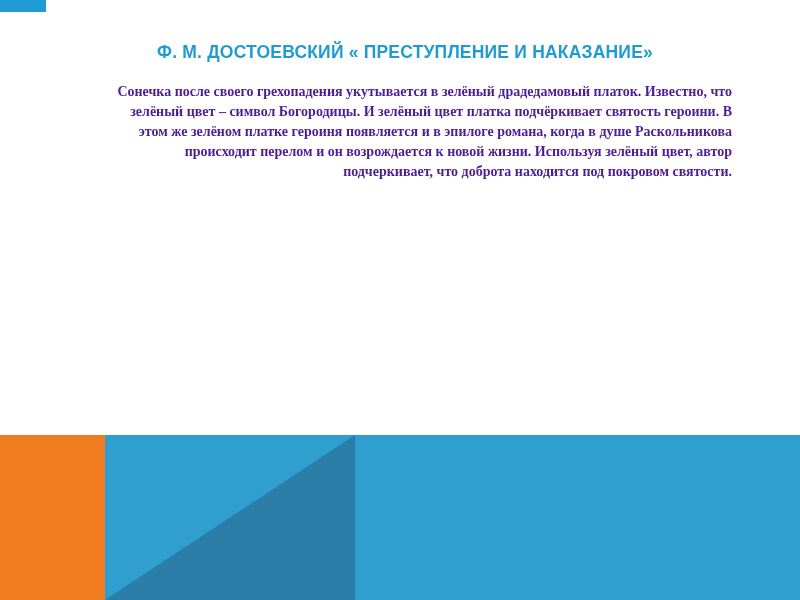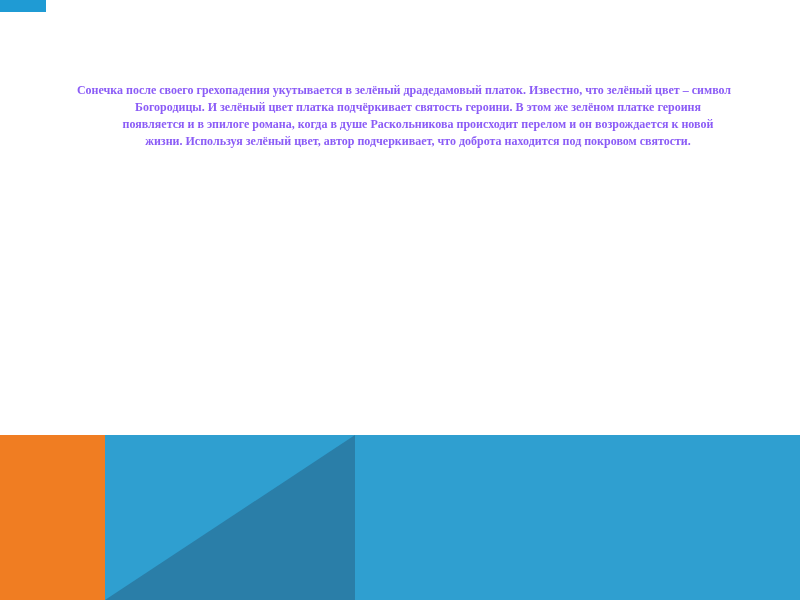--- a/index.html
+++ b/index.html
@@ -41,26 +41,26 @@
     font-size: 17.5px;
     letter-spacing: 0.2px;
     text-transform: uppercase;
     line-height: 1.2;
   }
   .body-text {
     position: absolute;
     left: 76px;
     top: 82px;
     width: 656px;
-    color: #8b5cf6;
+    color: #4c1d95;
     font-family: "Liberation Serif", serif;
     font-weight: bold;
-    font-size: 12px;
+    font-size: 14px;
     line-height: 1.42;
-    text-align: center;
+    text-align: right;
     text-indent: 0;
   }
   .body-text p {
     margin: 0;
     padding-left: 28px;
     text-indent: -28px;
   }
   
   .footer-band {
     position: absolute;
@@ -96,20 +96,21 @@
     transform: translateX(105px);
   }
 </style>
 </head>
 <body>
 
 <div class="slide">
 
   <div class="top-bar"></div>
 
+  <div class="title">Ф. М. ДОСТОЕВСКИЙ « ПРЕСТУПЛЕНИЕ И НАКАЗАНИЕ»</div>
 
   <div class="body-text">
     <p>Сонечка после своего грехопадения укутывается в зелёный драдедамовый платок. Известно, что зелёный цвет – символ Богородицы. И зелёный цвет платка подчёркивает святость героини. В этом же зелёном платке героиня появляется и в эпилоге романа, когда в душе Раскольникова происходит перелом и он возрождается к новой жизни. Используя зелёный цвет, автор подчеркивает, что доброта находится под покровом святости.</p>
   </div>
 
   <div class="footer-band">
     <div class="footer-blue"></div>
     <div class="footer-orange"></div>
     <div class="footer-tri-dark"></div>
   </div>

